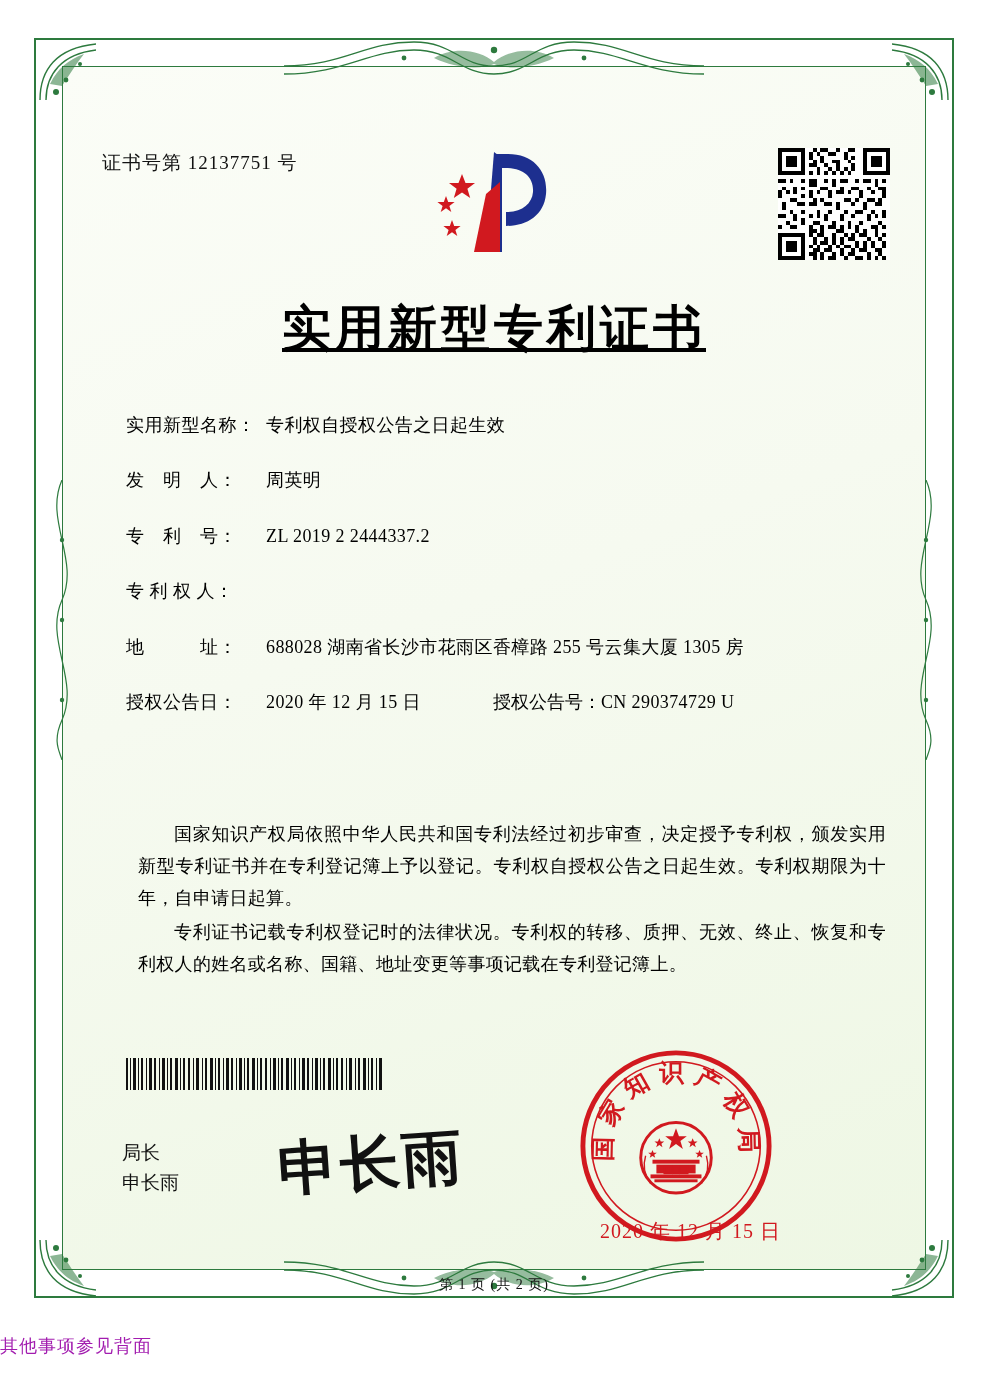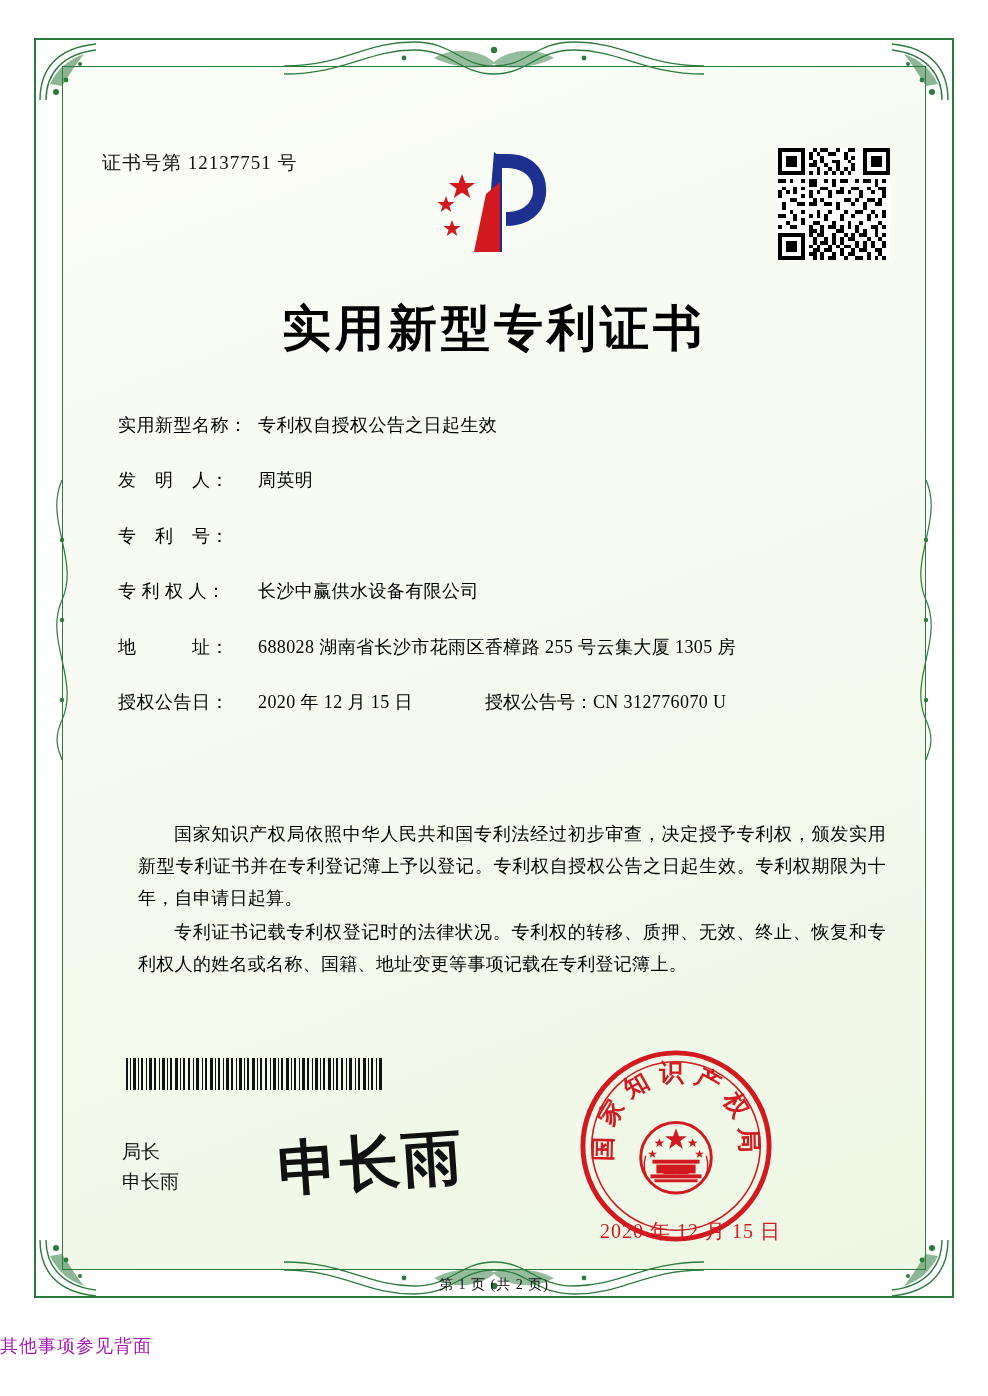--- a/index.html
+++ b/index.html
@@ -109,36 +109,38 @@
     position: absolute;
     left: 0;
     right: 0;
     top: 296px;
     text-align: center;
     font-size: 49px;
     font-weight: bold;
     letter-spacing: 4px;
     color: #000;
     font-family: "DejaVu Serif", "Liberation Serif", serif;
+    text-decoration: underline;
   }
 
   
   .fields {
     position: absolute;
     left: 118px;
     top: 414px;
     width: 760px;
     font-size: 18px;
     color: #000;
   }
   .field-row {
     display: flex;
     align-items: baseline;
     margin-bottom: 32px;
     line-height: 1.3;
+    margin-left: 8px;
   }
   .field-label {
     width: 140px;
     flex: none;
     white-space: pre;
     letter-spacing: 0.5px;
   }
   .field-value {
     flex: 1;
     letter-spacing: 0.4px;
@@ -179,21 +181,20 @@
   }
 
   
   .sig-label {
     position: absolute;
     left: 122px;
     top: 1138px;
     font-size: 19px;
     line-height: 30px;
     color: #111;
-    font-family: Liberation Mono, monospace;
   }
   .sig-hand {
     position: absolute;
     left: 278px;
     top: 1122px;
     width: 230px;
     height: 86px;
     font-family: "DejaVu Serif", serif;
     font-size: 60px;
     font-weight: bold;
@@ -549,38 +550,38 @@
       <div class="field-value">专利权自授权公告之日起生效</div>
     </div>
 
     <div class="field-row">
       <div class="field-label">发　明　人：</div>
       <div class="field-value">周英明</div>
     </div>
 
     <div class="field-row">
       <div class="field-label">专　利　号：</div>
+      <div class="field-value">ZL 2019 2 2444337.2</div>
     </div>
 
 
     <div class="field-row">
       <div class="field-label">专 利 权 人：</div>
-      <div class="field-value">长沙中赢供水设备有限公司</div>
     </div>
 
     <div class="field-row">
       <div class="field-label">地　　　址：</div>
       <div class="field-value">688028 湖南省长沙市花雨区香樟路 255 号云集大厦 1305 房</div>
     </div>
 
     <div class="field-row two-col">
       <div class="field-label">授权公告日：</div>
       <div class="field-value">2020 年 12 月 15 日</div>
       <div class="second-label">授权公告号：</div>
-      <div class="field-value">CN 312776070 U</div>
+      <div class="field-value">CN 290374729 U</div>
     </div>
 
   </div>
 
   <div class="paras">
     <p class="para">国家知识产权局依照中华人民共和国专利法经过初步审查，决定授予专利权，颁发实用新型专利证书并在专利登记簿上予以登记。专利权自授权公告之日起生效。专利权期限为十年，自申请日起算。</p>
     <p class="para">专利证书记载专利权登记时的法律状况。专利权的转移、质押、无效、终止、恢复和专利权人的姓名或名称、国籍、地址变更等事项记载在专利登记簿上。</p>
   </div>
 
   <svg class="barcode" viewBox="0 0 258 32" shape-rendering="crispEdges">

